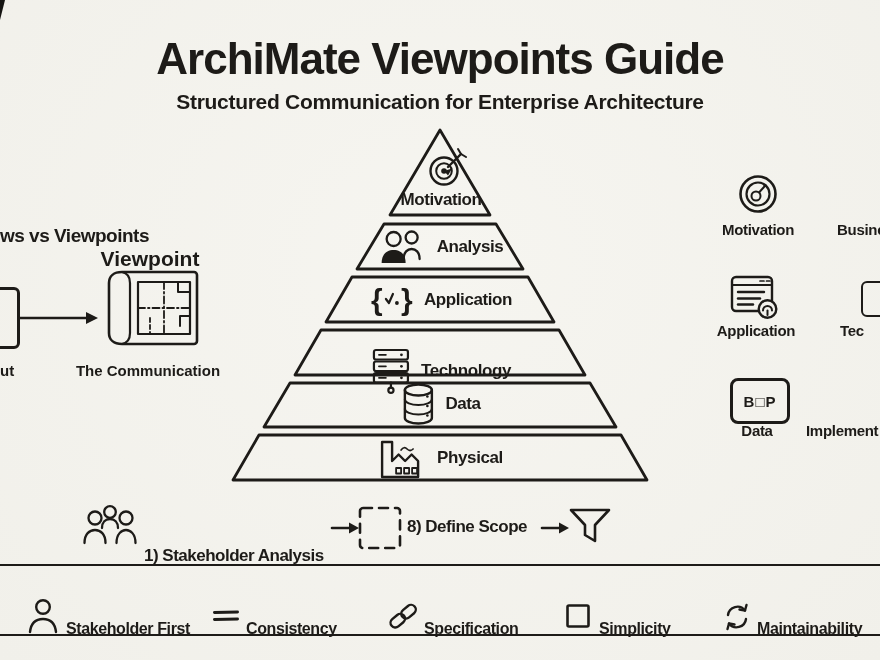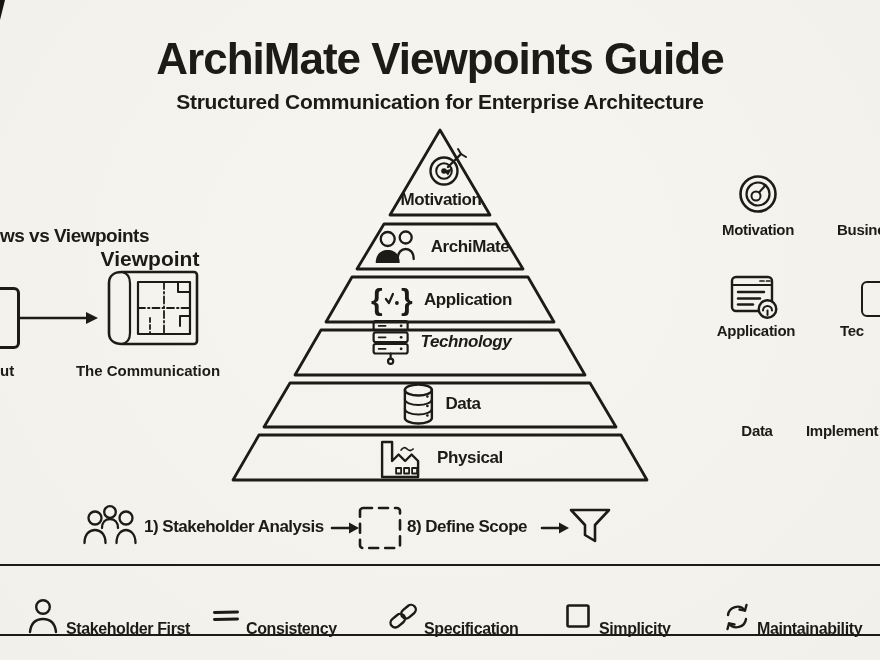--- a/index.html
+++ b/index.html
@@ -24,42 +24,42 @@
   .lp-ut{left:0;top:362px;font-size:15px;}
   .lp-card{left:-34px;top:287px;width:48px;height:56px;border:3px solid #1d1b18;border-radius:6px;}
   .lp-blueprint{left:100px;top:264px;}
 
   
   .pyr-row{position:absolute;left:441px;transform:translateX(-50%);display:flex;align-items:center;gap:10px;}
   .pyr-lbl{font-size:17px;font-weight:700;letter-spacing:-0.4px;white-space:nowrap;}
   .row-motivation-lbl{top:190px;}
   .row-business{top:229px;}
   .row-application{top:284px;}
-  .row-technology{top:319px;font-style:italic;}
+  .row-technology{top:348px;}
   .row-data{top:382px;}
   .row-physical{top:437px;justify-content:center;}
   .pyr-target{left:424px;top:145px;}
 
   
   .rp-lbl{font-size:15px;letter-spacing:-0.3px;}
   .rp-motivation{left:758px;top:221px;transform:translateX(-50%);}
   .rp-busine{left:837px;top:221px;}
   .rp-application{left:756px;top:322px;transform:translateX(-50%);}
   .rp-tec{left:840px;top:322px;}
   .rp-data{left:757px;top:422px;transform:translateX(-50%);}
   .rp-implement{left:806px;top:422px;}
   .rp-goal{left:734px;top:171px;}
   .rp-appwin{left:729px;top:273px;}
   .rp-chip{left:730px;top:378px;width:54px;height:40px;border:3px solid #1d1b18;border-radius:8px;
            display:flex;align-items:center;justify-content:center;font-size:15px;font-weight:700;letter-spacing:1px;}
   .rp-partial{left:861px;top:281px;width:40px;height:32px;border:2.6px solid #1d1b18;border-radius:6px;}
 
   
   .pr-lbl{font-size:17px;letter-spacing:-0.5px;top:517px;}
-  .pr-step1{left:144px;}
+  .pr-step1{left:144px;margin-top:29px;}
   .pr-step2{left:407px;}
   .pr-step3{left:620px;}
   .pr-group{left:83px;top:503px;}
   .pr-dashed{left:357px;top:505px;}
   .pr-funnel{left:568px;top:506px;}
 
   
   .bp-box{left:-8px;right:-8px;top:564px;height:68px;
           border-top:2.6px solid #1d1b18;border-bottom:2.6px solid #1d1b18;}
   .bp-title{left:460px;top:571px;transform:translateX(-50%);font-size:18px;font-weight:800;letter-spacing:-0.4px;}
@@ -135,21 +135,21 @@
 
   <div class="pyr-row row-business">
     <svg width="48" height="36" viewBox="0 0 48 36">
       <g class="ink" stroke-width="2.3">
         <circle cx="33" cy="8.5" r="6"></circle>
         <path d="M25,30 c0,-7 4,-10 8,-10 s8,3 8,10"></path>
         <circle cx="15" cy="10" r="7"></circle>
       </g>
       <path class="fill-ink" d="M3,34 c0,-9 5.5,-13 12,-13 s12,4 12,13 z"></path>
     </svg>
-    <span class="pyr-lbl">ArchiMate</span>
+    <span class="pyr-lbl">Analysis</span>
   </div>
 
   <div class="pyr-row row-application">
     <svg width="44" height="32" viewBox="0 0 44 32">
       <text x="1" y="26" font-size="30" font-weight="700" fill="#1d1b18" font-family="Liberation Sans, sans-serif">{</text>
       <text x="31" y="26" font-size="30" font-weight="700" fill="#1d1b18" font-family="Liberation Sans, sans-serif">}</text>
       <path class="ink" stroke-width="2.2" d="M16,15 l3,4 4,-9"></path>
       <circle class="fill-ink" cx="27" cy="19" r="1.9"></circle>
     </svg>
     <span class="pyr-lbl">Application</span>
@@ -225,20 +225,21 @@
       <line x1="9" y1="31.5" x2="24" y2="31.5"></line>
       <circle cx="38.5" cy="36" r="8.8" fill="#f3f2ed"></circle>
       <path d="M34,37.5 a4.5,4.5 0 0 1 9,0" stroke-width="2"></path>
       <line x1="38.5" y1="37.5" x2="38.5" y2="42" stroke-width="2"></line>
     </g>
   </svg>
   <div class="lbl rp-lbl rp-application">Application</div>
   <div class="abs rp-partial"></div>
   <div class="lbl rp-lbl rp-tec">Tec</div>
 
+  <div class="abs rp-chip">B□P</div>
   <div class="lbl rp-lbl rp-data">Data</div>
   <div class="lbl rp-lbl rp-implement">Implement</div>
 
   <svg class="abs pr-group" width="56" height="50" viewBox="0 0 56 50">
     <g class="ink" stroke-width="2.3">
       <circle cx="27" cy="9" r="5.8"></circle>
       <path d="M19,25 c0,-6 3.5,-9 8,-9 s8,3 8,9"></path>
       <circle cx="12" cy="15" r="6.5"></circle>
       <circle cx="43" cy="15" r="6.5"></circle>
       <path d="M1.5,40 c0,-9 5,-13 10.5,-13 s10.5,4 10.5,13"></path>

